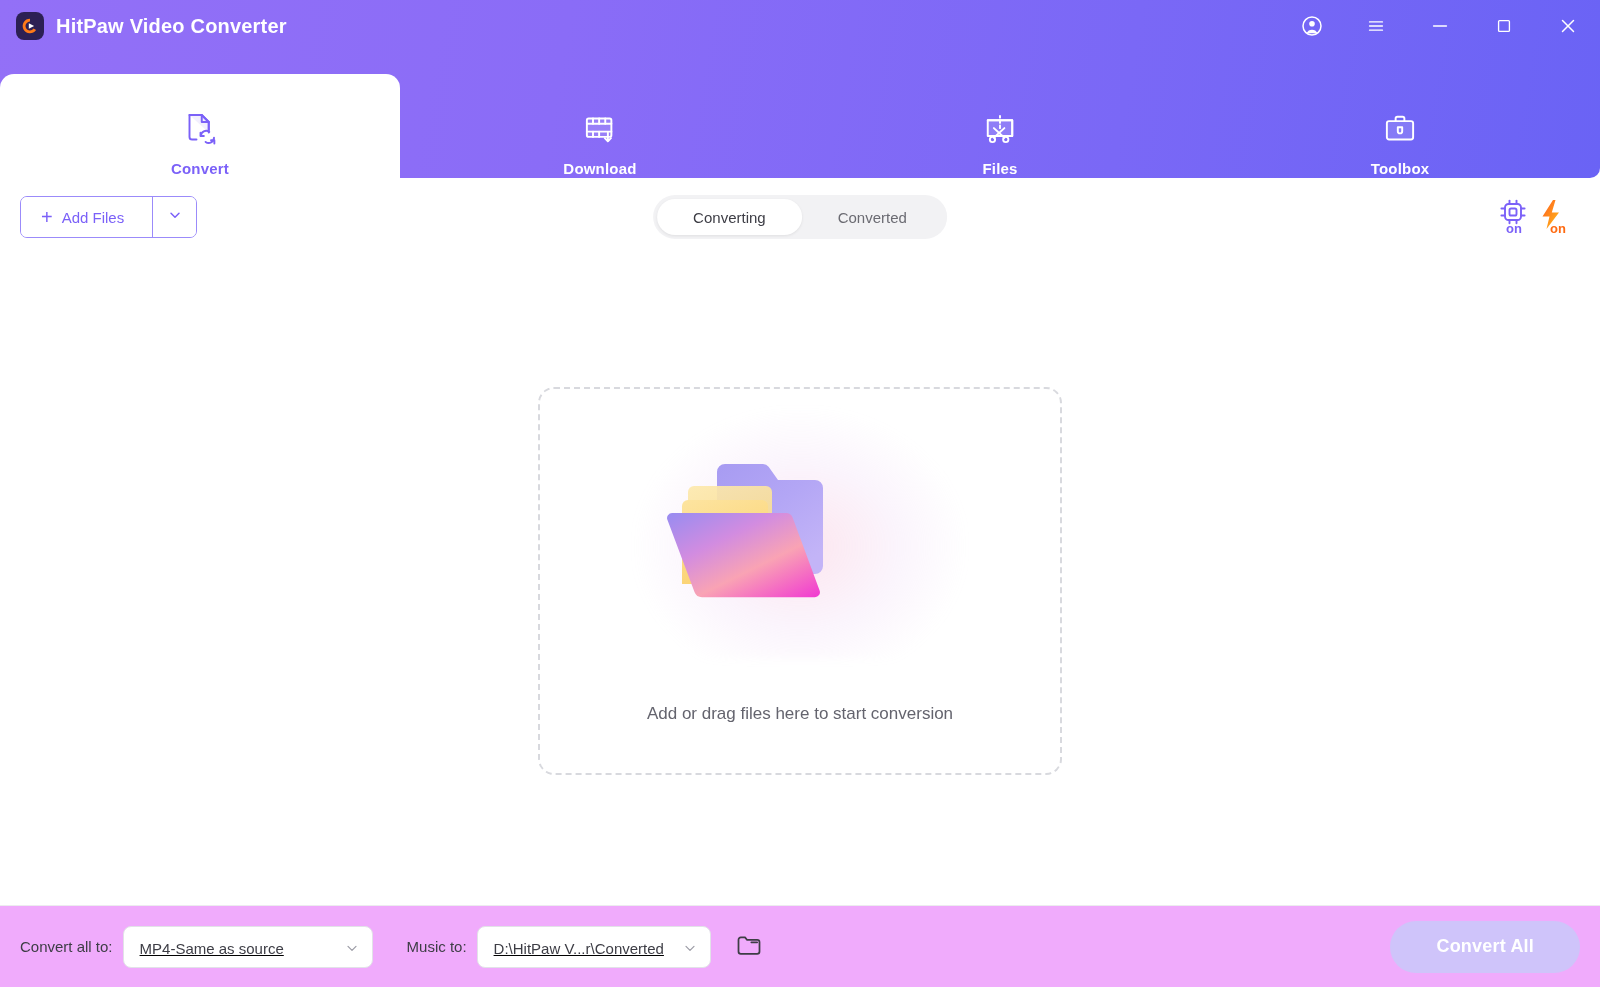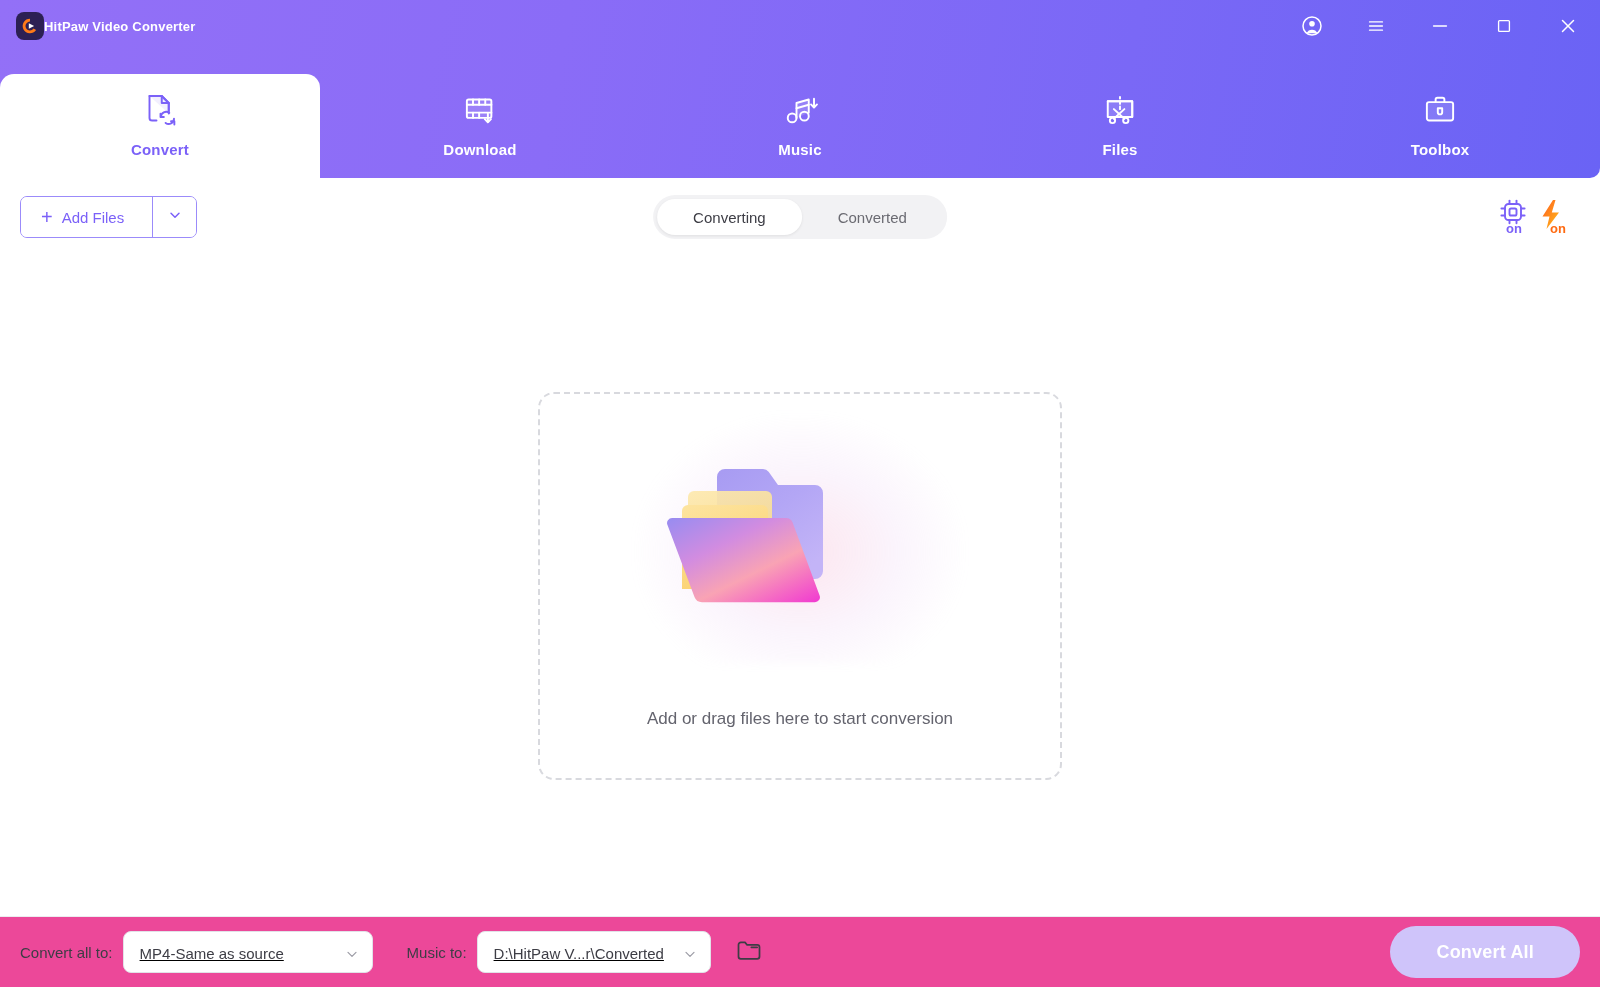--- a/index.html
+++ b/index.html
@@ -20,39 +20,39 @@
     border-bottom-right-radius:10px;
     flex:0 0 auto;
   }
   .titlebar { height:52px; display:flex; align-items:center; padding-left:16px; }
   .logo {
     width:28px; height:28px; border-radius:8px;
     background:#2c2054; display:flex; align-items:center; justify-content:center;
     flex:0 0 auto;
   }
   .app-title {
-    color:#ffffff; font-size:13px; font-weight:bold;
+    margin-left:12px; color:#ffffff; font-size:20px; font-weight:bold;
     letter-spacing:.2px;
   }
   .winctrls {
     position:absolute; right:0; top:0; height:52px;
     display:flex; align-items:center; gap:0;
   }
   .wc {
     width:64px; height:52px; display:flex; align-items:center; justify-content:center;
     cursor:pointer;
   }
   .wc svg { display:block; }
 
   
   .nav { position:absolute; left:0; top:74px; width:1600px; height:104px; display:flex; }
   .navtab {
     flex:1 1 0; position:relative;
     display:flex; flex-direction:column; align-items:center; justify-content:flex-start;
-    padding-top:15px; cursor:pointer;
+    padding-top:34px; cursor:pointer;
   }
   .navtab .ico { height:42px; display:flex; align-items:center; justify-content:center; }
   .navtab .lbl {
     margin-top:10px; font-size:15px; font-weight:bold; color:#ffffff; letter-spacing:.2px;
   }
   .navtab.active {
     background:#ffffff;
     border-top-left-radius:14px; border-top-right-radius:14px;
   }
   .navtab.active .lbl { color:#7b61f8; }
@@ -113,21 +113,21 @@
     width:330px; height:250px;
     background:radial-gradient(ellipse at 50% 55%, rgba(246,170,200,.30) 0%, rgba(230,190,240,.16) 42%, rgba(255,255,255,0) 72%);
     filter:blur(4px);
   }
   .dz-text {
     margin-top:26px; font-size:17px; color:#64646e;
   }
 
   
   .bottom {
-    height:71px; flex:0 0 auto; background:#ec4899;
+    height:82px; flex:0 0 auto; background:#f0abfc;
     border-top:1px solid #ececef;
     display:flex; align-items:center; padding:0 20px;
   }
   .blabel { font-size:15px; color:#3d3d45; }
   .select {
     margin-left:10px; height:42px; min-width:250px;
     border:1.5px solid #e2e2e8; border-radius:8px;
     display:flex; align-items:center; justify-content:space-between;
     padding:3px 12px 0 16px; cursor:pointer; background:#fff;text-decoration:underline;
   }
@@ -222,32 +222,20 @@
             <line x1="23" y1="12" x2="23" y2="18"></line>
             <line x1="30" y1="12" x2="30" y2="18"></line>
             <line x1="16" y1="27" x2="16" y2="33"></line>
             <line x1="23" y1="27" x2="23" y2="33"></line>
             <path d="M33 28v10M29.5 34.5L33 38.2l3.5-3.7"></path>
           </svg>
         </div>
         <div class="lbl">Download</div>
       </div>
 
-      <div class="navtab">
-        <div class="ico">
-          <svg width="42" height="42" viewBox="0 0 48 48" fill="none" stroke="#ffffff" stroke-width="2.2" stroke-linecap="round" stroke-linejoin="round">
-            <circle cx="15" cy="33" r="5"></circle>
-            <circle cx="29" cy="31" r="5"></circle>
-            <path d="M20 33V16l14-4v15" fill="rgba(255,255,255,.16)"></path>
-            <path d="M20 22l14-4"></path>
-            <path d="M40 11v10M36.6 17.6L40 21.2l3.4-3.6"></path>
-          </svg>
-        </div>
-        <div class="lbl">Music</div>
-      </div>
 
       <div class="navtab">
         <div class="ico">
           <svg width="42" height="42" viewBox="0 0 48 48" fill="none" stroke="#ffffff" stroke-width="2.2" stroke-linecap="round" stroke-linejoin="round">
             <path d="M10 14h28v18H10z" fill="rgba(255,255,255,.14)"></path>
             <path d="M10 14h28v18H12.5"></path>
             <line x1="24" y1="9" x2="24" y2="11"></line>
             <line x1="24" y1="14" x2="24" y2="24" stroke-dasharray="3 3"></line>
             <path d="M17 23l12 11M29 23L17 34"></path>
             <circle cx="15.4" cy="36" r="3"></circle>

